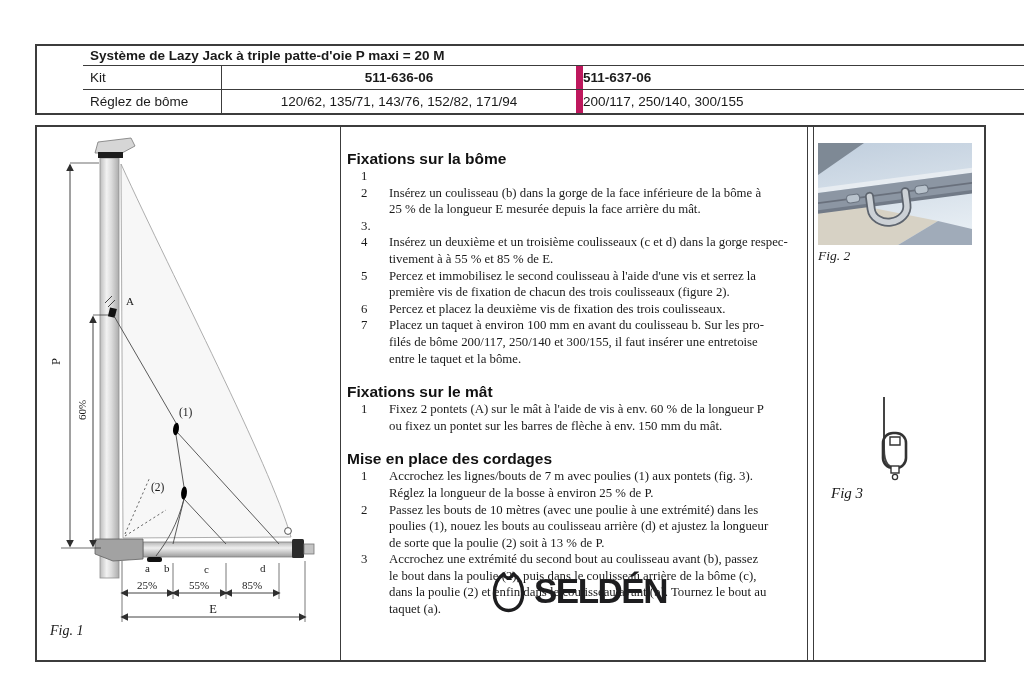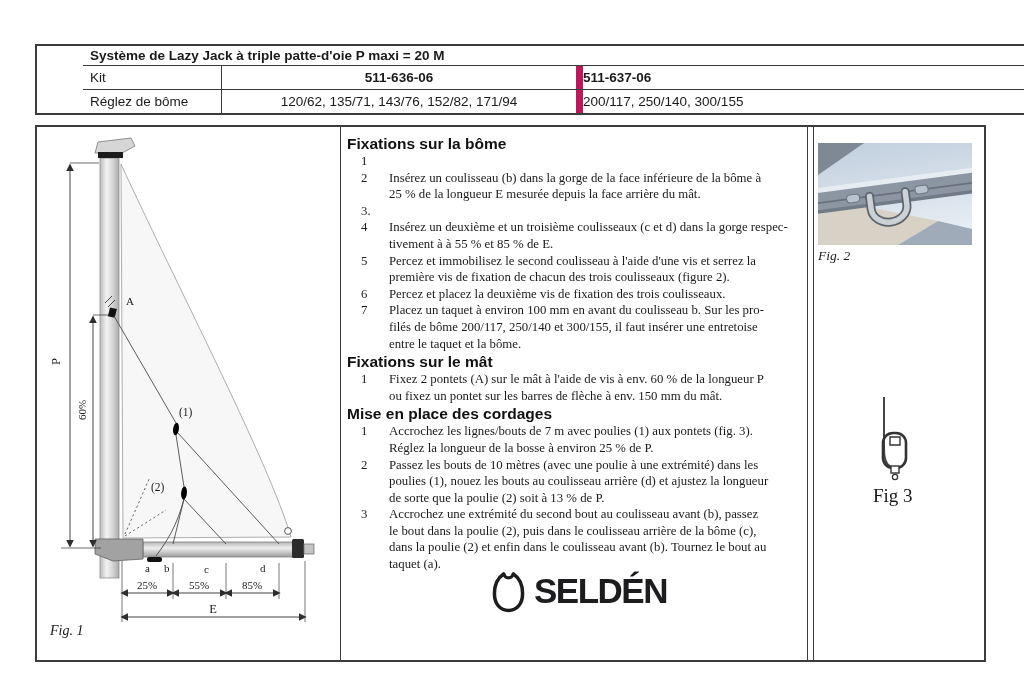--- a/index.html
+++ b/index.html
@@ -18,37 +18,37 @@
   .tbl-cell.mid{border-right:7px solid #be185d;text-align:center;}
   .tbl-cell.end{text-align:left;}
   .tbl-cell.bold{font-weight:bold;}
 
   
   .content{position:absolute;left:35px;top:125px;width:947px;height:533px;border:2px solid #3c3c3c;background:#fff;}
   .vline{position:absolute;top:0;bottom:0;width:1px;background:#3c3c3c;}
 
   
   .instr{position:absolute;left:310px;top:7px;width:458px;}
-  .instr h3{margin:1px 0 1px 0;font-family:"Liberation Sans",sans-serif;font-size:15.5px;
+  .instr h3{margin:16px 0 1px 0;font-family:"Liberation Sans",sans-serif;font-size:15.5px;
             font-weight:bold;color:#111;line-height:17px;}
   .item{display:flex;font-size:12.8px;line-height:16.6px;}
   .item .num{flex:none;width:42px;box-sizing:border-box;padding-left:14px;}
   .item .txt{white-space:pre;}
 
   
   .logo{position:absolute;left:455px;top:442px;display:flex;align-items:center;gap:9px;}
   .logo-text{font-family:"Liberation Sans",sans-serif;font-weight:bold;font-size:35px;
              letter-spacing:-1.5px;color:#1d1d1f;line-height:44px;text-align:right;}
 
   
   .fig2-photo{position:absolute;left:781px;top:16px;width:154px;height:102px;}
   .fig2-label{position:absolute;left:781px;top:121px;width:154px;
               font-style:italic;font-size:13.5px;}
   .fig3-draw{position:absolute;left:830px;top:270px;width:56px;height:88px;}
-  .fig3-label{position:absolute;left:836px;top:358px;font-size:19px;}
+  .fig3-label{position:absolute;left:794px;top:358px;font-style:italic;font-size:15px;}
 
   .fig1-svg{position:absolute;left:0;top:0;}
   svg text{font-family:"Liberation Serif",serif;fill:#1a1a1a;}
 </style>
 </head>
 <body>
 
 <div class="page">
 
   <div class="tbl">

